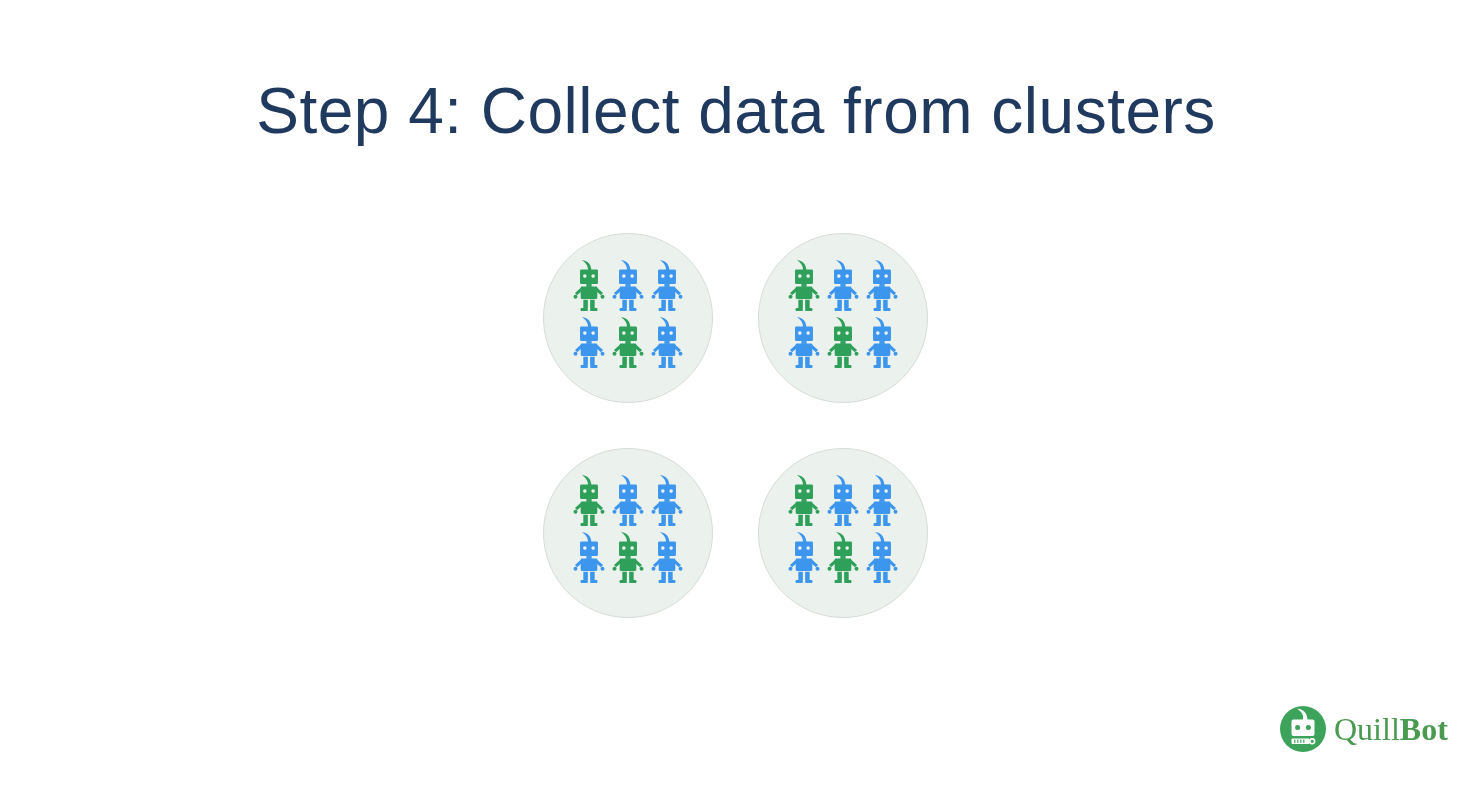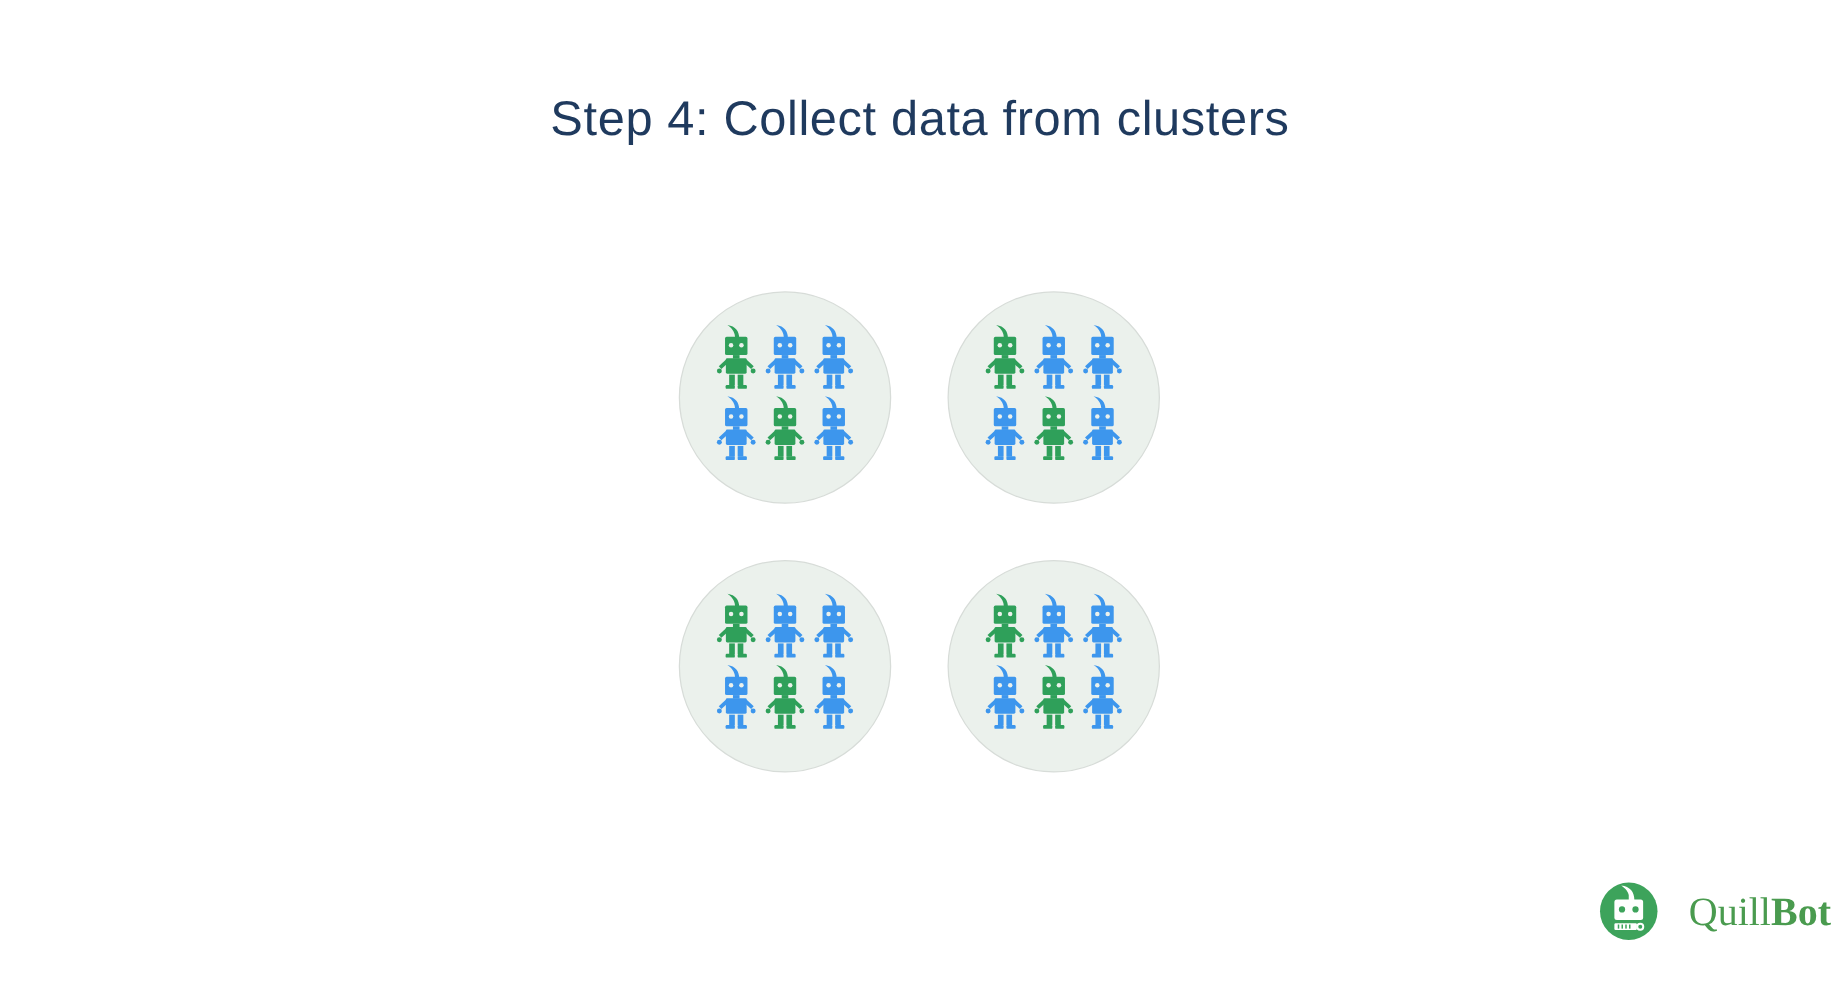--- a/index.html
+++ b/index.html
@@ -8,40 +8,40 @@
     --title-color:#1f3a5e; --logo-green:#3da35b; --logo-text:#4a9b4f;
   }
   *{box-sizing:border-box;}
   html,body{margin:0;padding:0;}
   body{
     width:1472px;height:789px;background:#ffffff;position:relative;overflow:hidden;
     font-family:"Liberation Sans",sans-serif;
   }
   .title{
     position:absolute;top:74px;left:0;width:100%;margin:0;
-    text-align:center;font-size:39px;font-weight:400;letter-spacing:0.5px;
+    text-align:center;font-size:64px;font-weight:400;letter-spacing:0.5px;
     color:var(--title-color);
   }
   .clusters{
     position:absolute;left:543px;top:233px;
     display:grid;grid-template-columns:repeat(2,170px);grid-auto-rows:170px;gap:45px;
   }
   .cluster{
     width:170px;height:170px;border-radius:50%;
     background:var(--cluster-bg);border:1px solid var(--cluster-border);
     display:flex;align-items:center;justify-content:center;
   }
   .robot-grid{
     display:grid;grid-template-columns:repeat(3,34px);gap:3px 5px;
     transform:translateY(-5px);
   }
   .robot{width:34px;height:54px;display:block;}
   .logo{
     position:absolute;left:1279px;top:705px;
-    display:flex;align-items:flex-end;gap:24px;
+    display:flex;align-items:flex-end;gap:7px;
   }
   .logo-icon{width:48px;height:48px;display:block;}
   .logo-text{
     font-family:"Liberation Serif",serif;font-size:32px;line-height:48px;
     color:var(--logo-text);white-space:nowrap;
   }
   .logo-text .bot{font-weight:700;}
 </style>
 </head>
 <body>

